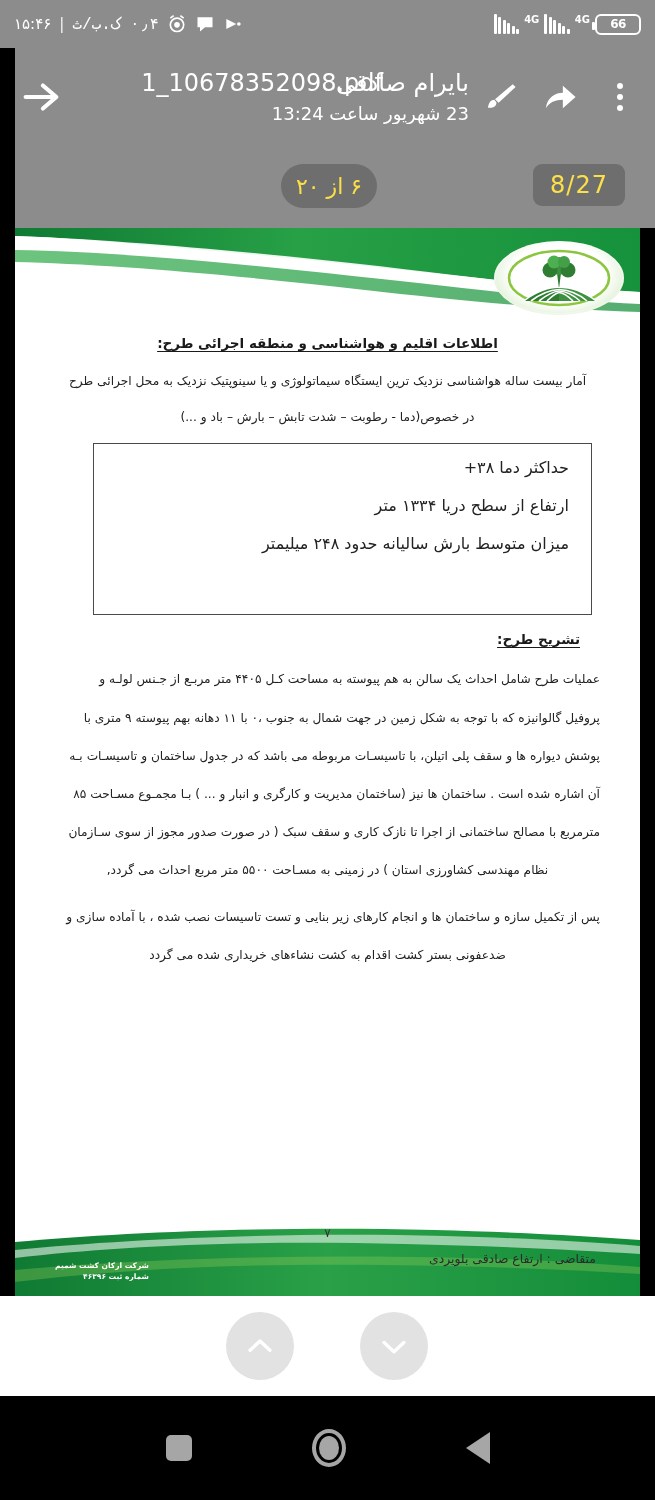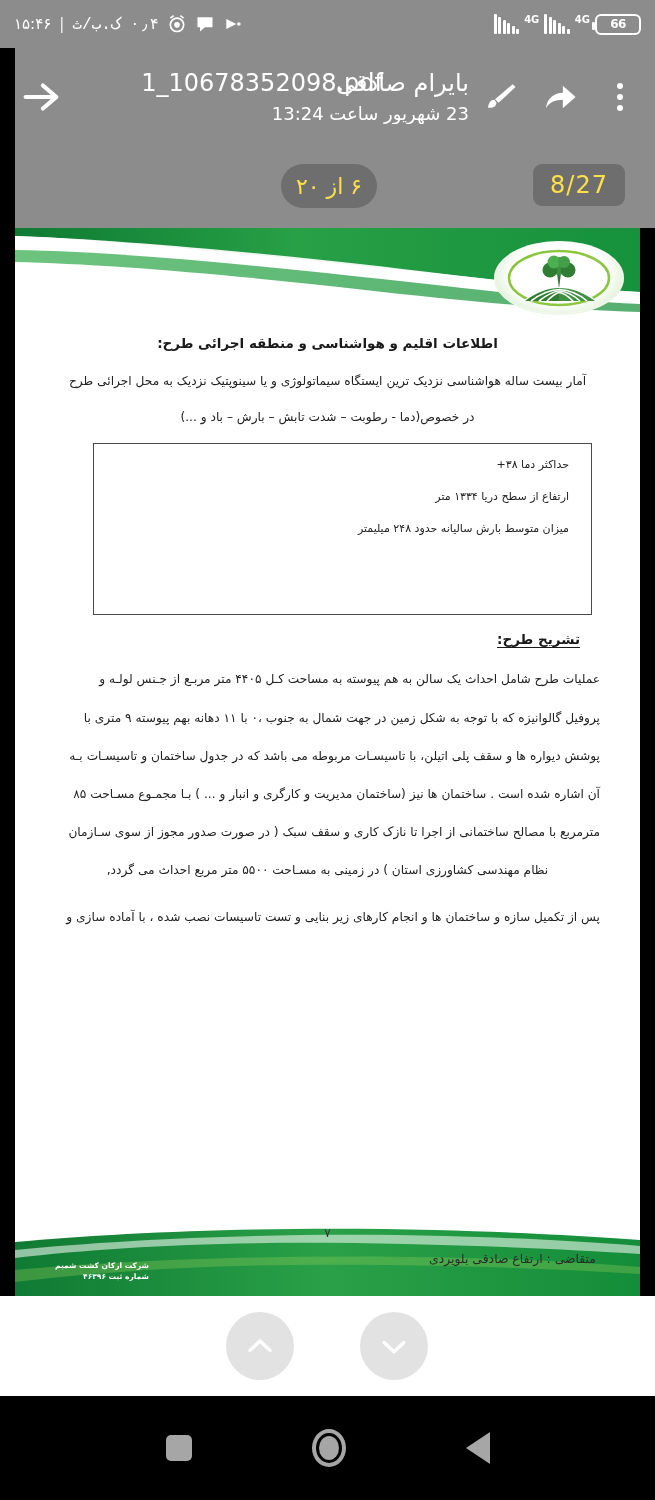--- a/index.html
+++ b/index.html
@@ -89,21 +89,21 @@
     position:absolute; right:16px; top:13px; width:130px; height:74px;
     border-radius:50%;
     background:radial-gradient(ellipse at 50% 45%, #ffffff 52%, #eaf5e3 68%, #b9dca2 84%, #7cc04a 100%);
     box-shadow:0 0 0 2px rgba(255,255,255,.35) inset;
     display:flex; align-items:center; justify-content:center;
   }
 
   .doc-body{ position:absolute; top:105px; left:0; width:625px; bottom:72px; padding:0 40px; }
   .h-under{
     text-align:center; font-size:13.5px; font-weight:bold; color:#1a1a1a;
-    text-underline-offset:3px; margin-top:2px;
+    text-decoration:underline; text-underline-offset:3px; margin-top:2px;
   }
   .h-right{
     text-align:right; font-size:13.5px; font-weight:bold; color:#1a1a1a;
     text-decoration:underline; text-underline-offset:3px;
     margin:0 0 0 0; padding-right:20px;
   }
   .p-line{
     font-size:12.2px; color:#222; line-height:1; text-align:center;
     margin-top:24px; white-space:nowrap;
   }
@@ -111,21 +111,21 @@
     font-size:12.2px; color:#222; line-height:1; text-align:justify;
     margin-top:26px; white-space:nowrap;
   }
   .p-center{ text-align:center; }
 
   .factbox{
     border:1px solid #4a4a4a; margin:20px 8px 0 38px;
     padding:14px 18px 12px 0; min-height:172px;
   }
   .factbox .row{
-    font-size:11px; color:#222; text-align:right; margin-bottom:19px;
+    font-size:16px; color:#222; text-align:right; margin-bottom:19px;
     padding-right:4px; white-space:nowrap;
   }
   .factbox .row:last-child{ margin-bottom:0; }
 
   .pgnum{
     position:absolute; bottom:56px; left:0; width:625px;
     text-align:center; font-size:12px; color:#333;
   }
   .sig{
     position:absolute; bottom:30px; right:44px;
@@ -328,20 +328,21 @@
       <div class="h-right" style="margin-top:16px">تشریح طرح:</div>
 
       <div class="p-just">عملیات طرح شامل احداث یک سالن به هم پیوسته به مساحت کـل ۴۴۰۵  متر مربـع از جـنس لولـه و</div>
       <div class="p-just">پروفیل گالوانیزه  که با توجه به شکل زمین در جهت شمال به جنوب ،۰ با ۱۱ دهانه  بهم پیوسته ۹ متری با</div>
       <div class="p-just">پوشش دیواره ها و سقف پلی اتیلن، با تاسیسـات مربوطه می باشد که در جدول ساختمان و تاسیسـات بـه</div>
       <div class="p-just">آن اشاره شده است . ساختمان ها نیز (ساختمان مدیریت و کارگری و انبار و ... ) بـا مجمـوع مسـاحت ۸۵</div>
       <div class="p-just">مترمربع با مصالح ساختمانی از اجرا تا نازک کاری و سقف سبک ( در صورت صدور مجوز از سوی سـازمان</div>
       <div class="p-just p-center">نظام مهندسی کشاورزی استان ) در زمینی به مسـاحت ۵۵۰۰ متر مربع احداث می گردد,</div>
 
       <div class="p-just" style="margin-top:34px">پس از تکمیل سازه و ساختمان ها و انجام کارهای زیر بنایی و تست تاسیسات نصب شده ، با آماده سازی و</div>
+      <div class="p-just p-center">ضدعفونی بستر کشت اقدام به کشت نشاءهای خریداری شده می گردد</div>
     </div>
 
     <div class="doc-foot">
       <svg width="625" height="72" viewBox="0 0 625 72" preserveAspectRatio="none">
         <defs>
           <linearGradient id="gf" x1="0" y1="0" x2="1" y2="0">
             <stop offset="0" stop-color="#0f7a33"></stop>
               <stop offset="0.5" stop-color="#2aa148"></stop>
               <stop offset="1" stop-color="#148d3a"></stop>
           </linearGradient>

